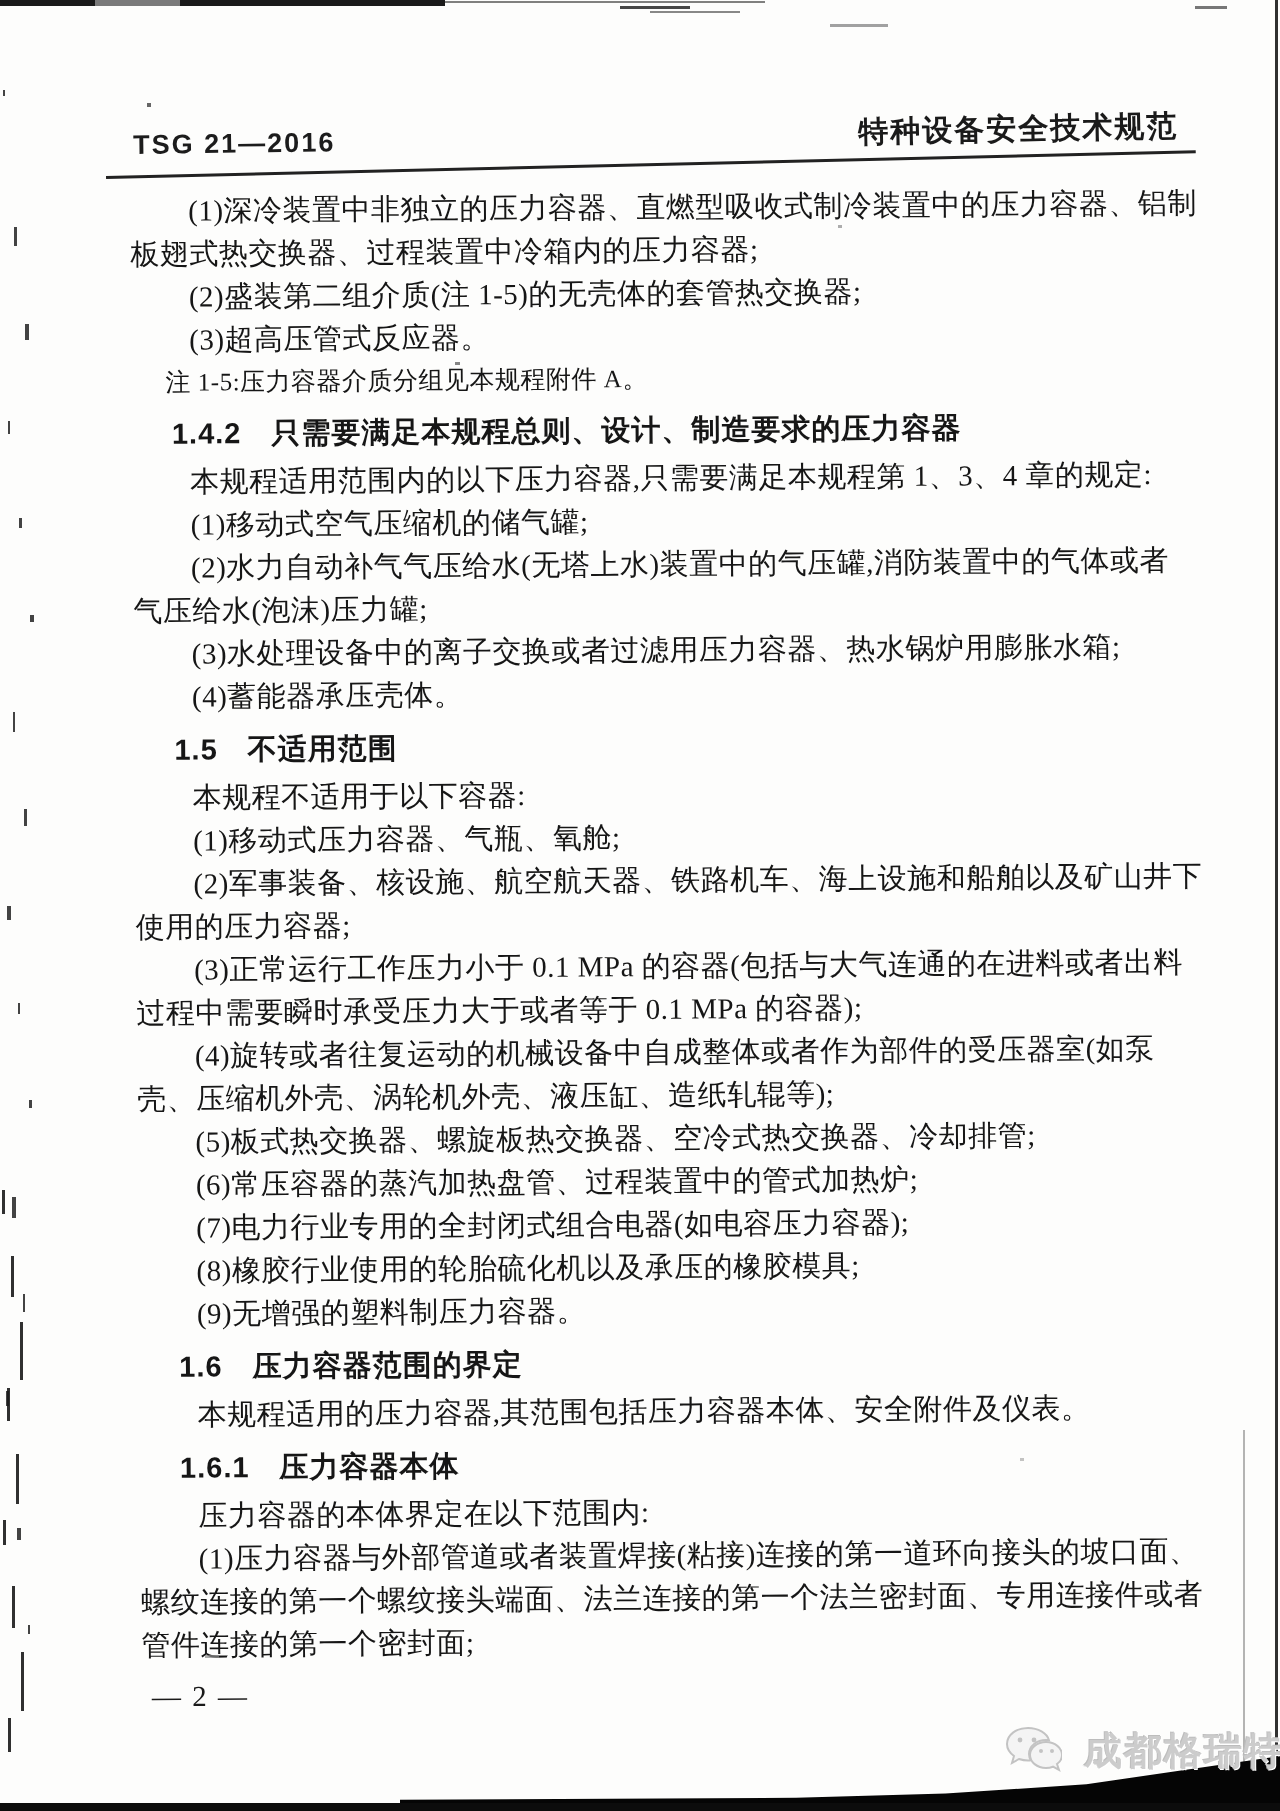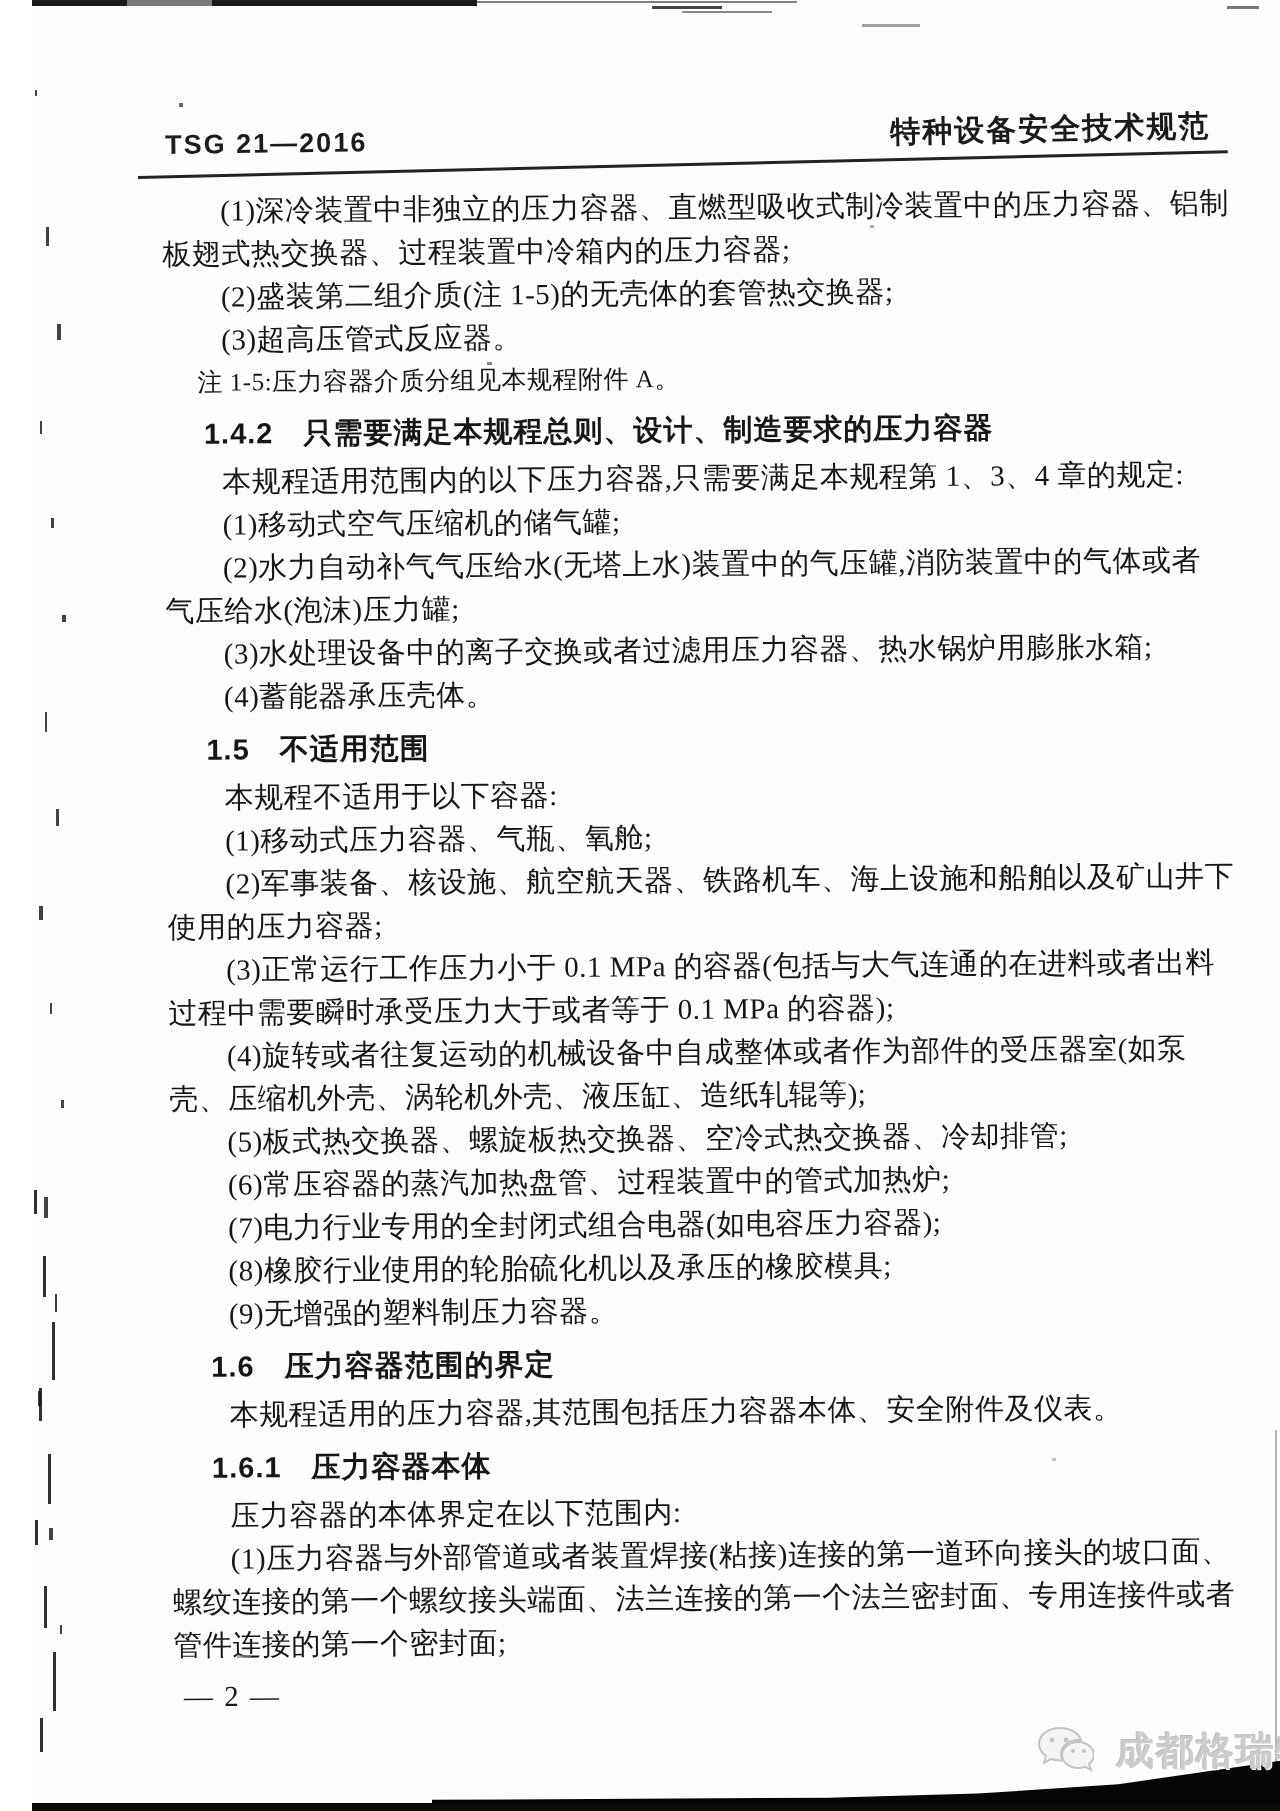--- a/index.html
+++ b/index.html
@@ -1,20 +1,20 @@
 <!DOCTYPE html>
 <html><head>
 <meta charset="utf-8">
 <style>
   html,body{margin:0;padding:0;}
   body{
     width:1280px;height:1811px;position:relative;overflow:hidden;
     background:#ffffff;font-family:"Liberation Serif", serif;
   }
-  .page{position:absolute;inset:0;background:#fdfdfc;margin-left:32px;}
+  .page{position:absolute;inset:0;background:#fdfdfc;}
 
   
   .doc-code{
     position:absolute;left:133px;top:130px;
     font-family:"Liberation Sans", sans-serif;font-weight:700;
     font-size:27px;letter-spacing:2px;color:#1c1c1c;
     transform:rotate(-0.8deg);transform-origin:left top;white-space:nowrap;
   }
   .doc-title{
     position:absolute;left:858px;top:112px;

